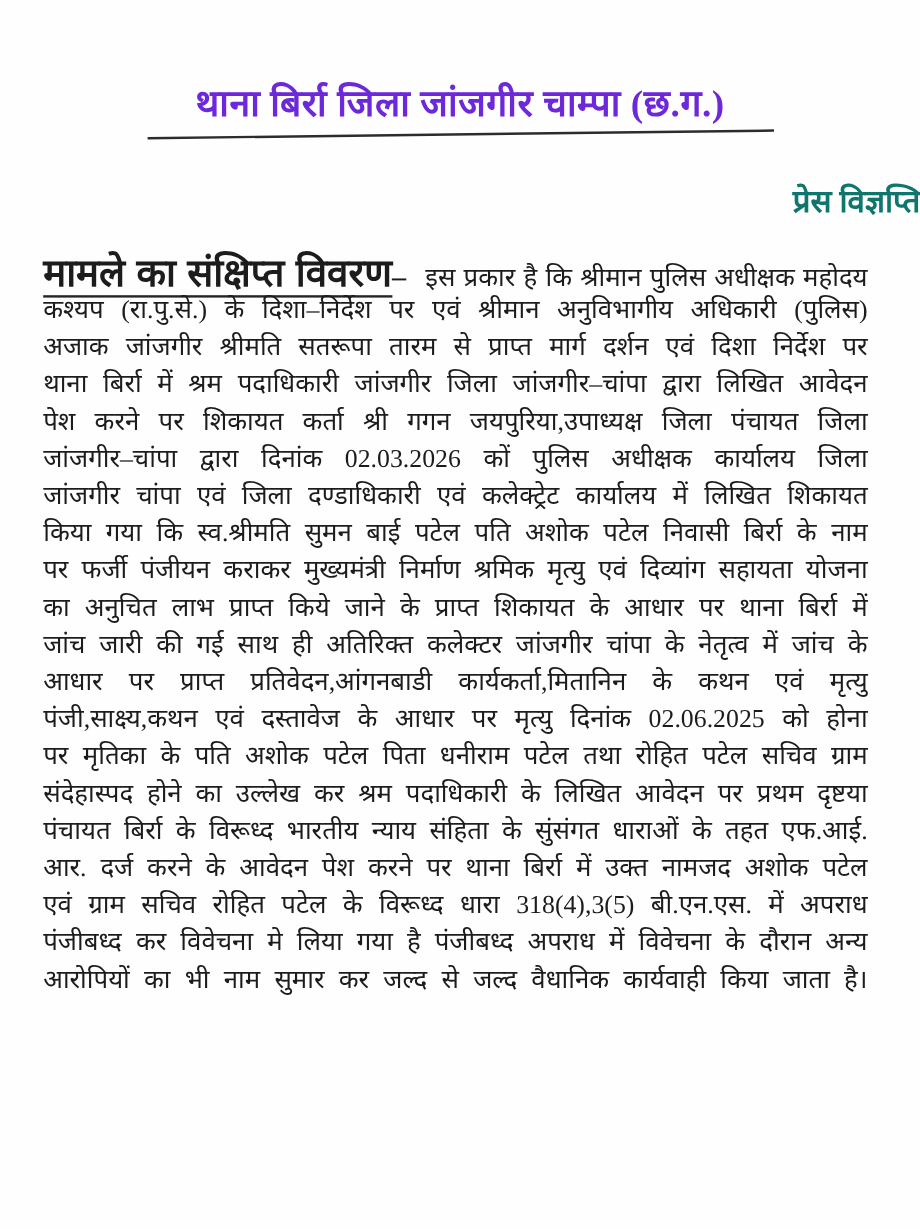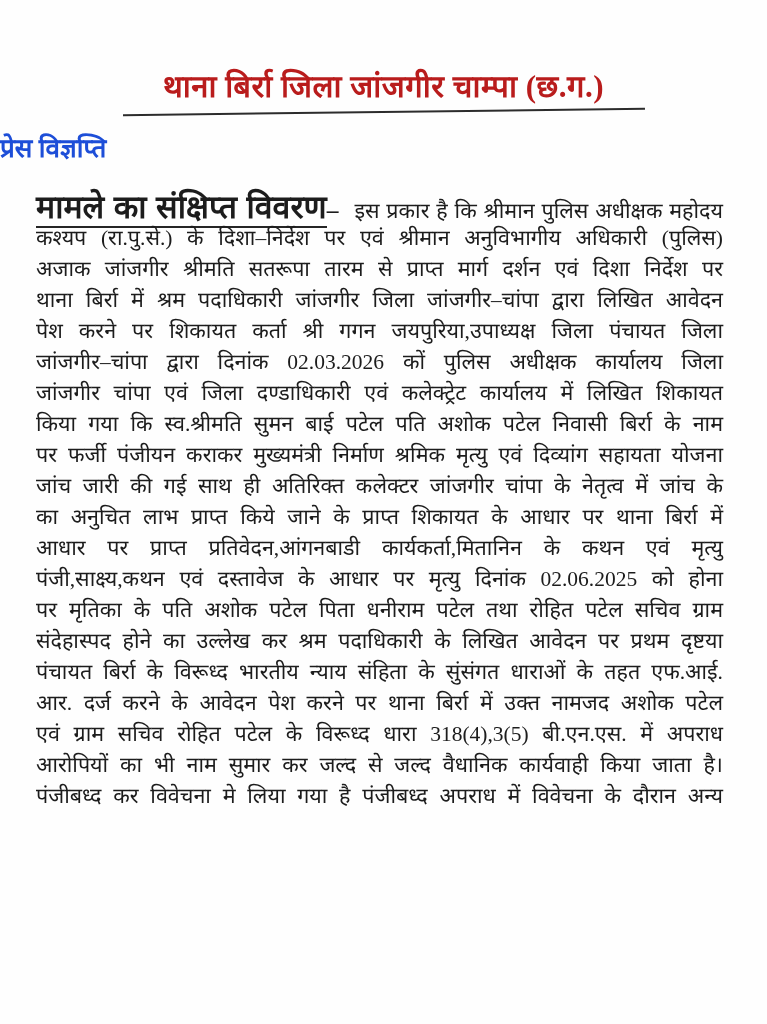--- a/index.html
+++ b/index.html
@@ -18,35 +18,35 @@
   }
   .header {
     padding-top: 64px;
     text-align: center;
   }
   .title {
     display: inline-block;
     font-size: 31px;
     font-weight: 700;
     letter-spacing: 0.5px;
-    color: #b91c1c;
+    color: #6d28d9;
   }
   .title-underline {
     width: 522px;
     height: 2px;
     background: #2c2c2c;
     margin: 5px auto 0 auto;
     transform: rotate(-0.7deg);
   }
   .subtitle {
-    margin-top: 16px;
-    text-align: left;
+    margin-top: 36px;
+    text-align: right;
     font-size: 26px;
     font-weight: 700;
-    color: #1d4ed8;
+    color: #0f766e;
   }
   .body {
     margin: 27px 44px 0 36px;
     font-size: 21.5px;
     line-height: 31px;
   }
   .line {
     height: 31px;
     text-align: justify;
     text-align-last: justify;
@@ -83,26 +83,26 @@
   <div class="body">
       <div class="line"><span class="lead"><span class="lead-underline">मामले का संक्षिप्त विवरण</span><span class="lead-dash">–</span></span><span>इस प्रकार है कि श्रीमान पुलिस अधीक्षक महोदय</span></div>
       <div class="line"><span>कश्यप (रा.पु.से.) के दिशा–निर्देश पर एवं श्रीमान अनुविभागीय अधिकारी (पुलिस)</span></div>
       <div class="line"><span>अजाक जांजगीर श्रीमति सतरूपा तारम से प्राप्त मार्ग दर्शन एवं दिशा निर्देश पर</span></div>
       <div class="line"><span>थाना बिर्रा में श्रम पदाधिकारी जांजगीर जिला जांजगीर–चांपा द्वारा लिखित आवेदन</span></div>
       <div class="line"><span>पेश करने पर शिकायत कर्ता श्री गगन जयपुरिया,उपाध्यक्ष जिला पंचायत जिला</span></div>
       <div class="line"><span>जांजगीर–चांपा द्वारा दिनांक 02.03.2026 कों पुलिस अधीक्षक कार्यालय जिला</span></div>
       <div class="line"><span>जांजगीर चांपा एवं जिला दण्डाधिकारी एवं कलेक्ट्रेट कार्यालय में लिखित शिकायत</span></div>
       <div class="line"><span>किया गया कि स्व.श्रीमति सुमन बाई पटेल पति अशोक पटेल निवासी बिर्रा के नाम</span></div>
       <div class="line"><span>पर फर्जी पंजीयन कराकर मुख्यमंत्री निर्माण श्रमिक मृत्यु एवं दिव्यांग सहायता योजना</span></div>
+      <div class="line"><span>का अनुचित लाभ प्राप्त किये जाने के प्राप्त शिकायत के आधार पर थाना बिर्रा में</span></div>
       <div class="line"><span>जांच जारी की गई साथ ही अतिरिक्त कलेक्टर जांजगीर चांपा के नेतृत्व में जांच के</span></div>
-      <div class="line"><span>का अनुचित लाभ प्राप्त किये जाने के प्राप्त शिकायत के आधार पर थाना बिर्रा में</span></div>
       <div class="line"><span>आधार पर प्राप्त प्रतिवेदन,आंगनबाडी कार्यकर्ता,मितानिन के कथन एवं मृत्यु</span></div>
       <div class="line"><span>पंजी,साक्ष्य,कथन एवं दस्तावेज के आधार पर मृत्यु दिनांक 02.06.2025 को होना</span></div>
       <div class="line"><span>पर मृतिका के पति अशोक पटेल पिता धनीराम पटेल तथा रोहित पटेल सचिव ग्राम</span></div>
       <div class="line"><span>संदेहास्पद होने का उल्लेख कर श्रम पदाधिकारी के लिखित आवेदन पर प्रथम दृष्टया</span></div>
       <div class="line"><span>पंचायत बिर्रा के विरूध्द भारतीय न्याय संहिता के सुंसंगत धाराओं के तहत एफ.आई.</span></div>
       <div class="line"><span>आर. दर्ज करने के आवेदन पेश करने पर थाना बिर्रा में उक्त नामजद अशोक पटेल</span></div>
       <div class="line"><span>एवं ग्राम सचिव रोहित पटेल के विरूध्द धारा 318(4),3(5) बी.एन.एस. में अपराध</span></div>
+      <div class="line"><span>पंजीबध्द कर विवेचना मे लिया गया है पंजीबध्द अपराध में विवेचना के दौरान अन्य</span></div>
       <div class="line"><span>आरोपियों का भी नाम सुमार कर जल्द से जल्द वैधानिक कार्यवाही किया जाता है।</span></div>
-      <div class="line"><span>पंजीबध्द कर विवेचना मे लिया गया है पंजीबध्द अपराध में विवेचना के दौरान अन्य</span></div>
     </div>
 
 </div>
 
 </body></html>

